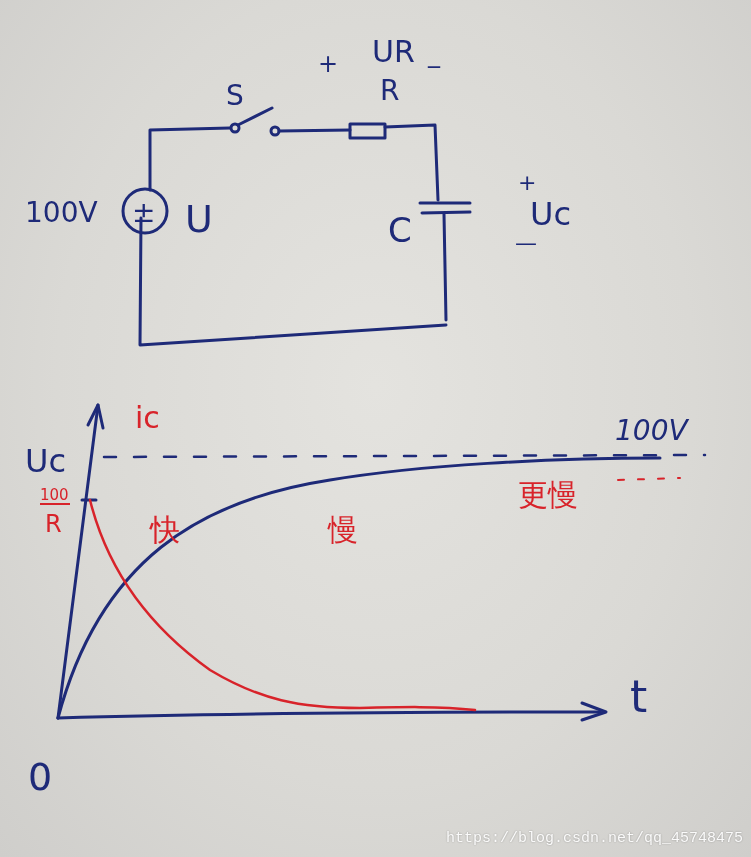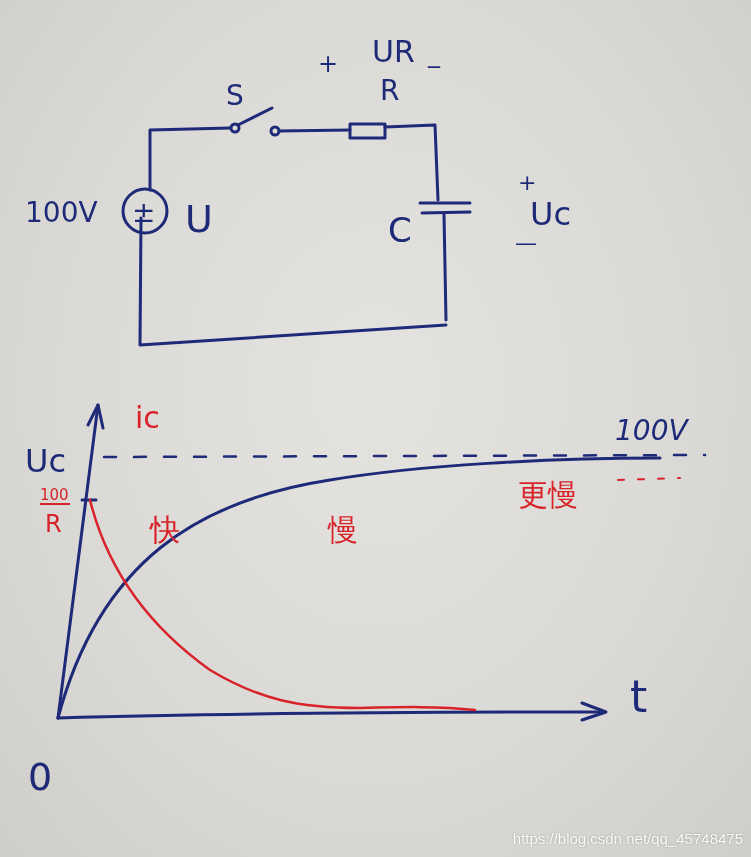--- a/index.html
+++ b/index.html
@@ -12,21 +12,21 @@
   .paper {
     position: absolute; left: 0; top: 0; width: 751px; height: 857px;
     background: radial-gradient(ellipse at 50% 45%, #e4e3df 0%, #dad9d5 60%, #cfcecb 100%);
   }
   svg { position: absolute; left: 0; top: 0; }
   .hand { font-family: "DejaVu Sans", sans-serif; }
   .blue { fill: #1e2a78; }
   .red { fill: #d8232a; }
   .watermark {
     position: absolute; right: 8px; bottom: 10px;
-    color: #ffffff; font-family: Liberation Sans, sans-serif; font-size: 15px;
+    color: #ffffff; font-family: Liberation Mono, monospace; font-size: 15px;
     text-shadow: 0 0 2px rgba(0,0,0,0.35); opacity: 0.9;
   }
 </style>
 </head>
 <body>
 
 <div class="paper"></div>
 
 <svg width="751" height="857" viewBox="0 0 751 857">
   <g fill="none" stroke="#1e2a78" stroke-width="3" stroke-linecap="round" stroke-linejoin="round">

